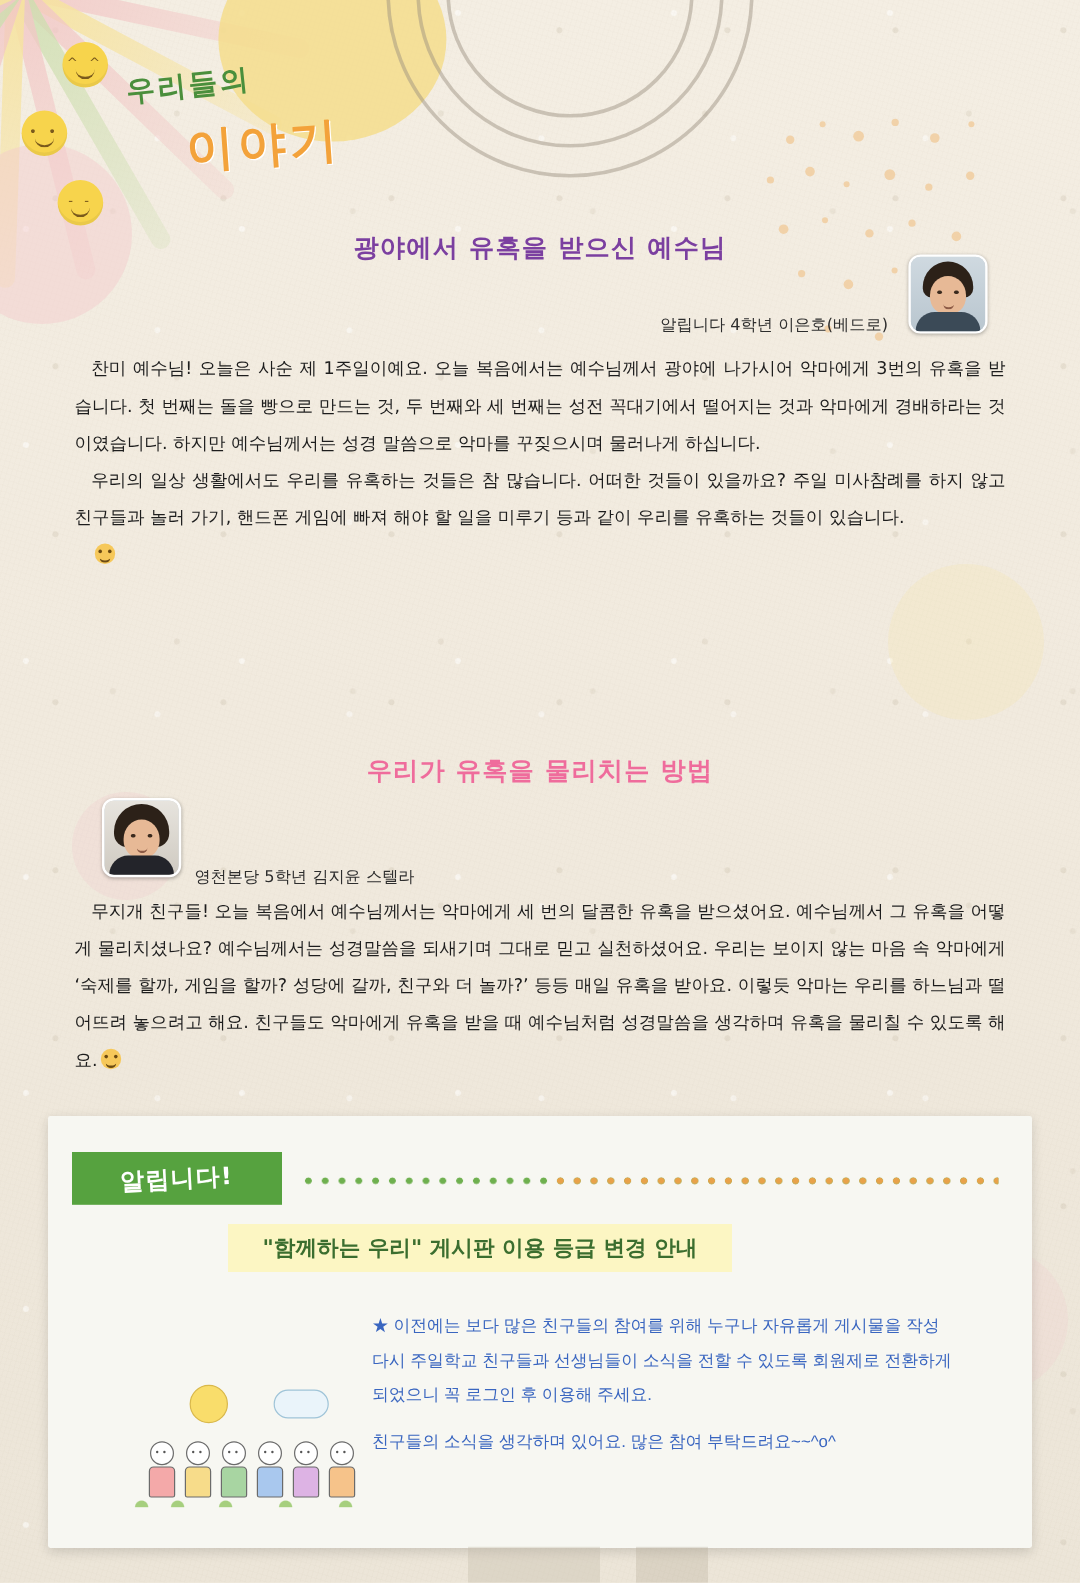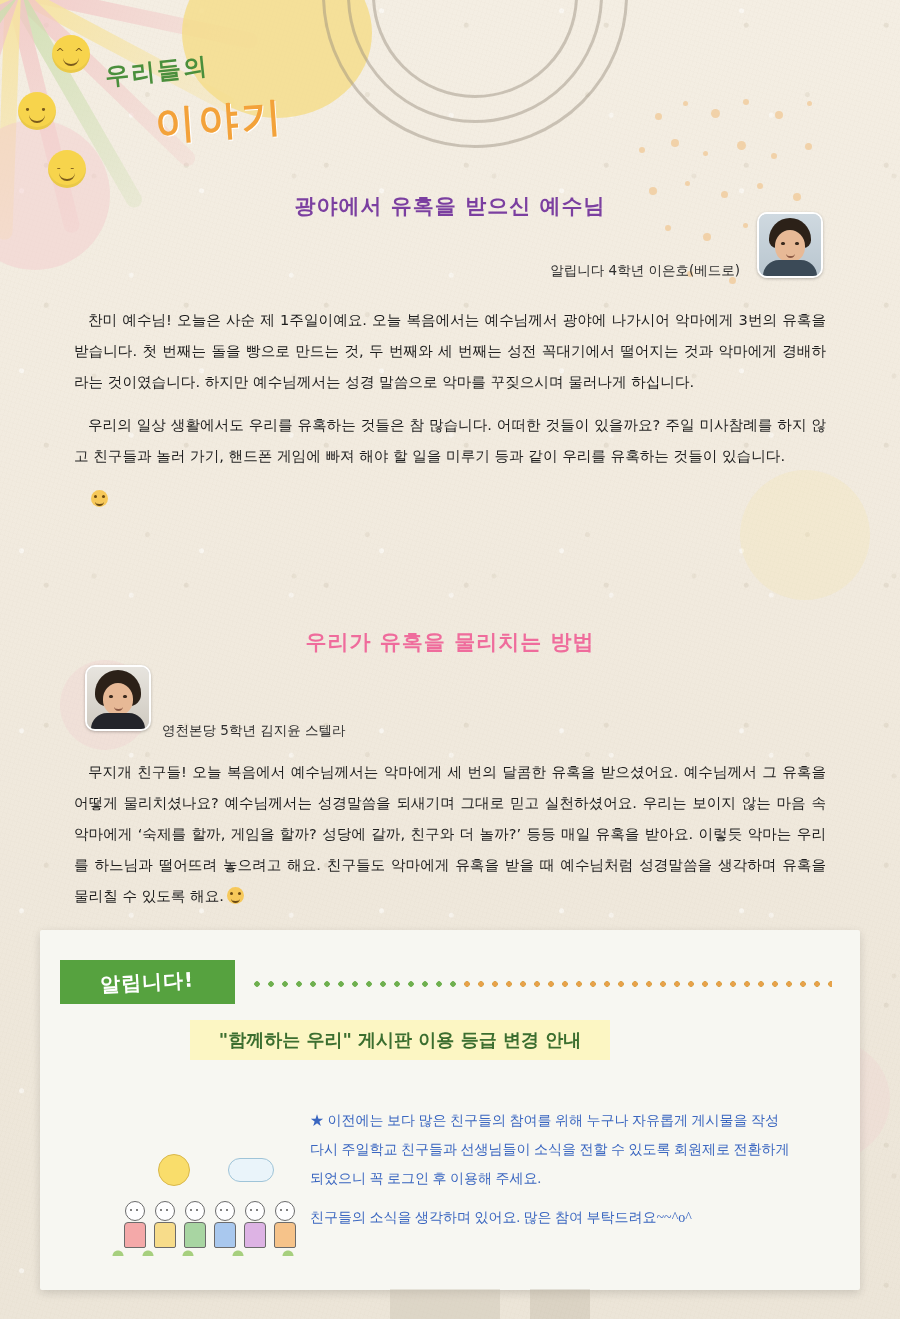--- a/index.html
+++ b/index.html
@@ -190,21 +190,21 @@
     background: #3b4a57; border-radius: 16px 16px 0 0;
   }
 
   .body-text {
     font-size: 14.6px;
     line-height: 31px;
     color: #1d1d1d;
     text-align: justify;
     font-family: "DejaVu Sans", sans-serif;
   }
-  .body-text p { margin: 12px; text-indent: 14px; }
+  .body-text p { margin: 0; text-indent: 14px; }
 
   .emoji-inline {
     display: inline-block;
     width: 17px; height: 17px;
     vertical-align: -3px;
     border-radius: 50%;
     background: #f6c85a;
     position: relative;
     margin-left: 3px;
   }
@@ -261,26 +261,26 @@
     width: 420px; height: 40px;
     background: #fcf6c3;
     display: flex; align-items: center; justify-content: center;
     color: #3b6e2f;
     font-weight: bold;
     font-size: 18px;
     font-family: "DejaVu Sans", sans-serif;
   }
   .notice-body {
     position: absolute;
-    left: 270px; top: 176px;
+    left: 270px; top: 160px;
     width: 520px;
     color: #3a66c0;
     font-size: 14px;
     line-height: 29px;
-    font-family: Liberation Serif, serif;
+    font-family: Liberation Sans, sans-serif;
   }
 
   
   .kids { position: absolute; left: 70px; bottom: 28px; width: 200px; height: 110px; }
   .kid { position: absolute; bottom: 14px; width: 22px; }
   .kid .head {
     width: 18px; height: 18px; border-radius: 50%;
     border: 1.6px solid #6b6b6b; background: #fff; margin: 0 auto;
     position: relative;
   }

